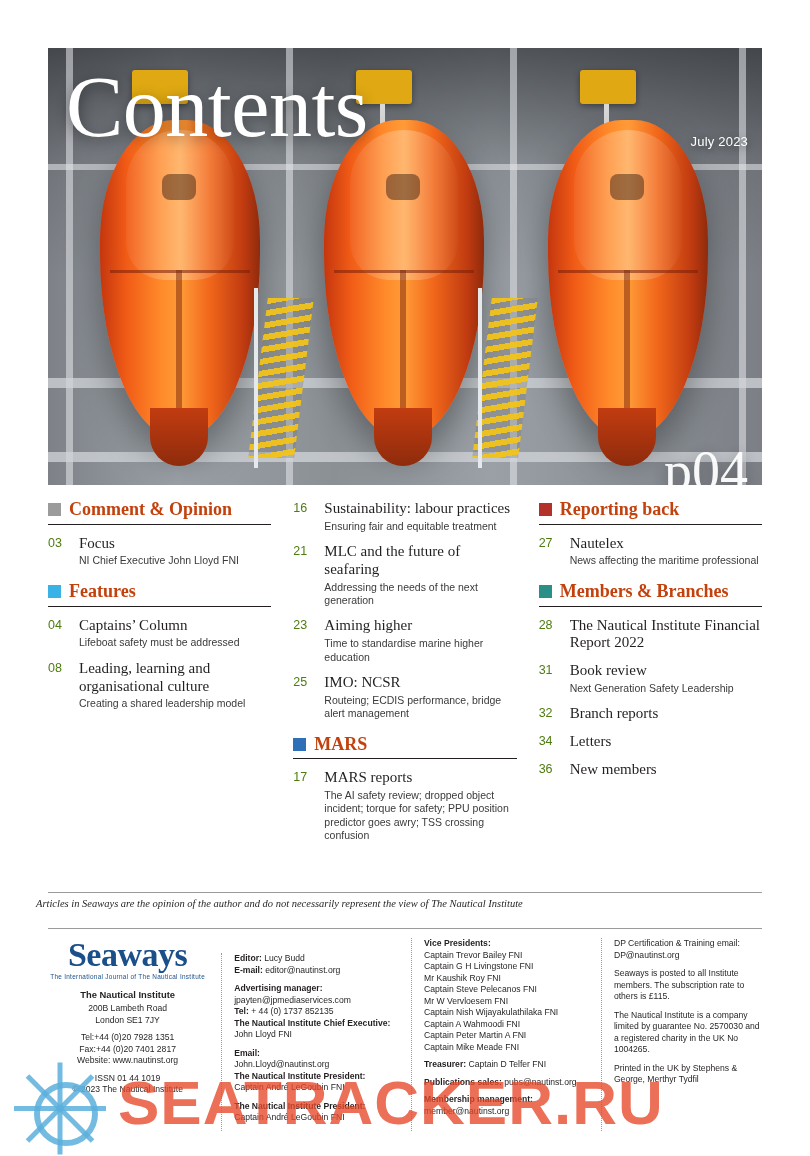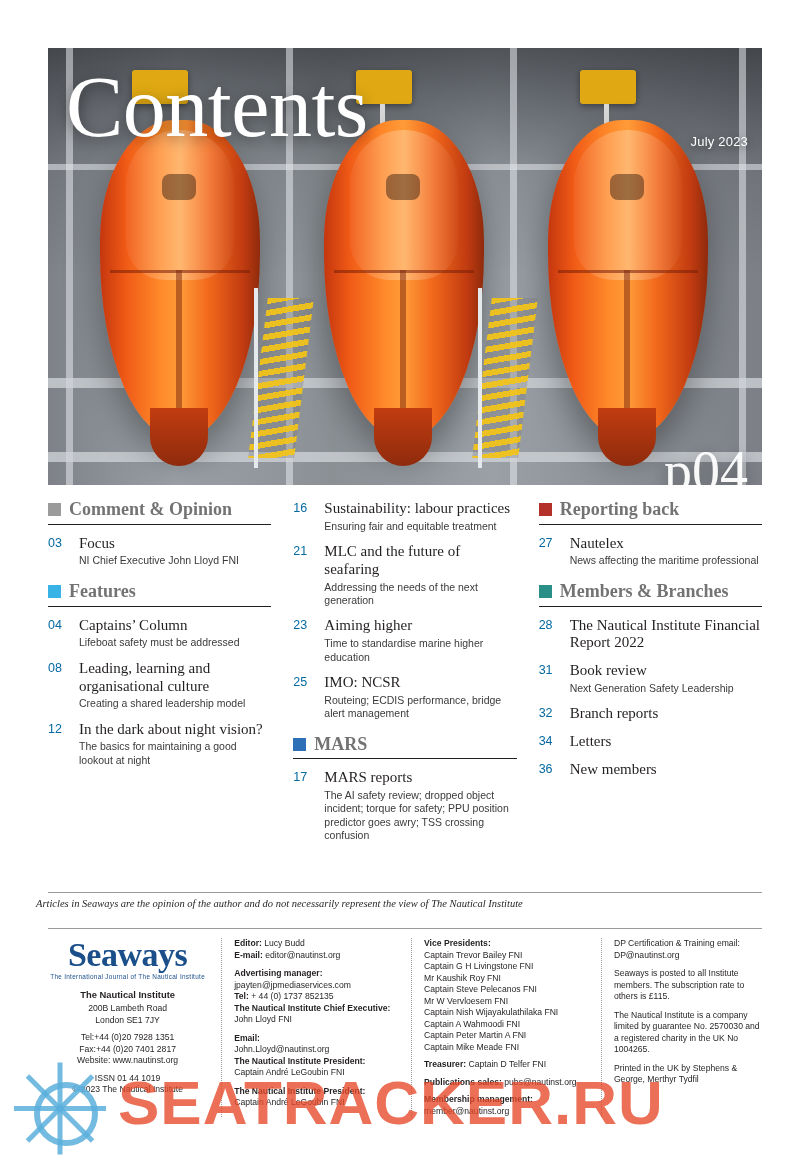--- a/index.html
+++ b/index.html
@@ -193,35 +193,35 @@
   }
   .sec-head .sq {
     width: 13px; height: 13px;
     display: inline-block;
     flex: 0 0 13px;
   }
   .sec-head .t {
     font-family: "Liberation Serif", serif;
     font-size: 18px;
     font-weight: bold;
-    color: #737373;
+    color: #c2410c;
     line-height: 1.1;
   }
   .sec-head.tight { margin-top: 14px; }
 
   .entry {
     display: flex;
     gap: 9px;
     margin-bottom: 10px;
   }
   .entry .num {
     width: 22px;
     flex: 0 0 22px;
     font-size: 12.5px;
-    color: #0369a1;
+    color: #4d7c0f;
     padding-top: 1px;
   }
   .entry .body { flex: 1 1 auto; }
   .entry .title {
     font-family: "Liberation Serif", serif;
     font-size: 15px;
     line-height: 1.18;
     color: #231f20;
   }
   .entry .sub {
@@ -259,21 +259,21 @@
     top: 938px;
     width: 714px;
     display: flex;
     gap: 14px;
     font-size: 8.6px;
     line-height: 1.34;
     color: #231f20;
   }
   .f-col { }
   .f-col.c1 { width: 172px; text-align: center; }
-  .f-col.c2 { width: 176px; border-left: 1px dotted #9b9b9b; padding-left: 12px; }
+  .f-col.c2 { width: 176px; border-left: 1px dotted #9b9b9b; padding-left: 12px; margin-top: 15px; }
   .f-col.c3 { width: 176px; border-left: 1px dotted #9b9b9b; padding-left: 12px; }
   .f-col.c4 { width: 160px; border-left: 1px dotted #9b9b9b; padding-left: 12px; }
 
   .logo-seaways {
     font-family: "Liberation Serif", serif;
     font-size: 34px;
     font-weight: bold;
     color: #1b4f8a;
     letter-spacing: -0.5px;
     line-height: 1;
@@ -414,27 +414,20 @@
         <div class="body">
           <div class="title">Captains’ Column</div>
           <div class="sub">Lifeboat safety must be addressed</div>
         </div>
       </div>
       <div class="entry">
         <div class="num">08</div>
         <div class="body">
           <div class="title">Leading, learning and organisational culture</div>
           <div class="sub">Creating a shared leadership model</div>
-        </div>
-      </div>
-      <div class="entry">
-        <div class="num">12</div>
-        <div class="body">
-          <div class="title">In the dark about night vision?</div>
-          <div class="sub">The basics for maintaining a good lookout at night</div>
         </div>
       </div>
     </div>
 
     <div class="col">
       <div class="entry">
         <div class="num">16</div>
         <div class="body">
           <div class="title">Sustainability: labour practices</div>
           <div class="sub">Ensuring fair and equitable treatment</div>

